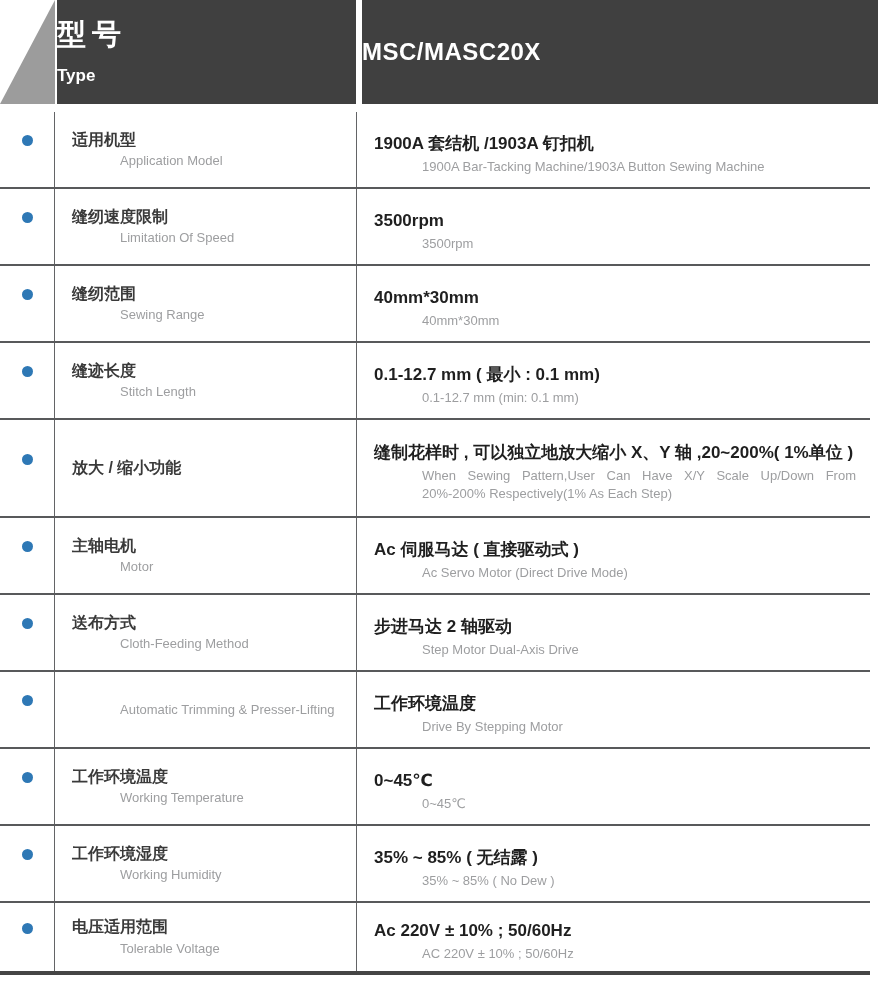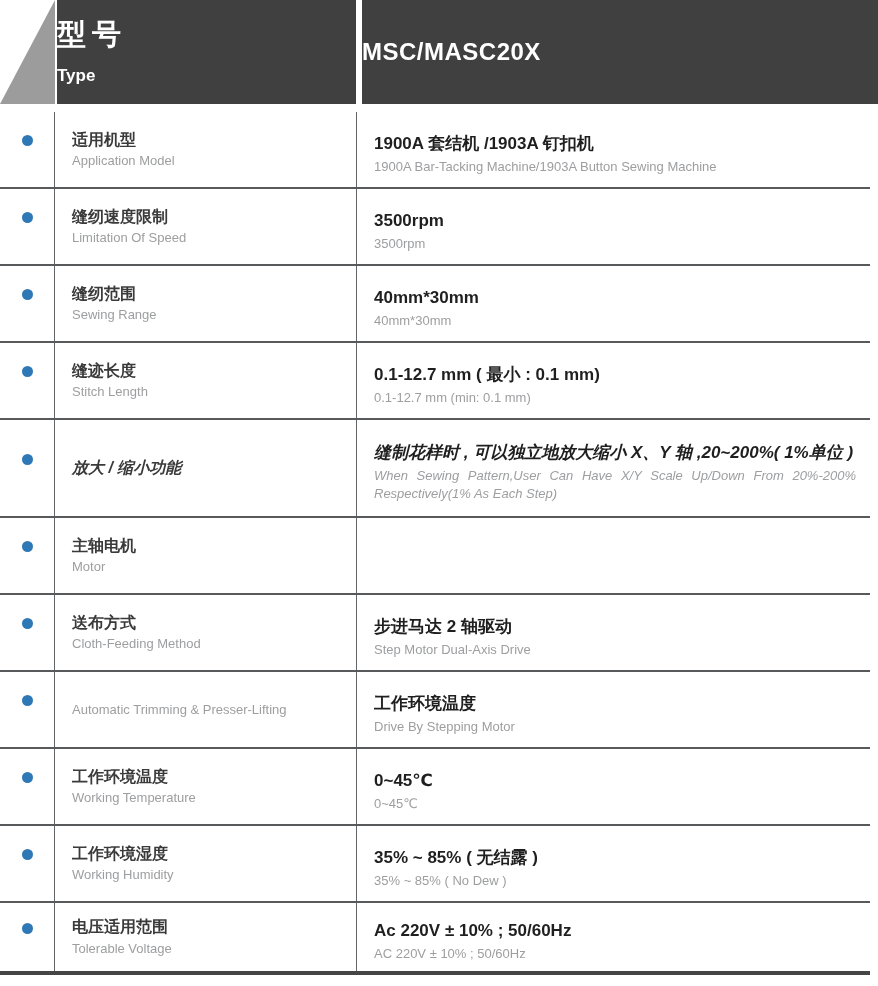--- a/index.html
+++ b/index.html
@@ -29,21 +29,21 @@
   .h-en { font-size:17px; font-weight:600; margin-top:14px; }
   .h-model { font-size:24px; font-weight:bold; letter-spacing:0.5px; }
 
   
   .tbl { position:absolute; top:112px; left:0; width:870px; }
   .row {
     display:flex; align-items:stretch;
     min-height:77px;
     border-bottom:2px solid #58595b;
   }
-  .row.tall { min-height:98px;font-style:italic; }
+  .row.tall { min-height:98px; }
   .row.last { min-height:72px; border-bottom:4px solid #454545; }
   .cell-bullet {
     width:55px; flex:0 0 55px;
     border-right:1px solid #636466;
     display:flex; align-items:center; justify-content:center;
   }
   .dot {
     width:11px; height:11px; border-radius:50%;
     background:#2e78b5; transform:translateY(-9px);
   }
@@ -53,21 +53,21 @@
     padding:10px 8px 10px 17px;
     display:flex; flex-direction:column; justify-content:center;
   }
   .cell-value {
     flex:1 1 auto;
     padding:10px 14px 0 17px;
     display:flex; flex-direction:column; justify-content:center;
   }
   .zh { font-size:16px; font-weight:600; color:#3a3a3a; line-height:1.35; }
   .cell-value .zh { font-size:17px; color:#1f1f1f; }
-  .en { font-size:13px; color:#9d9ea0; line-height:1.4; margin-top:2px; }
+  .en { font-size:13px; color:#9d9ea0; line-height:1.4; margin-top:2px;margin-left:48px; }
   .row.tall .cell-value .en { text-align:justify; max-width:497px; }
 </style>
 </head>
 <body>
 
 <div class="sheet">
 
   <div class="tri"></div>
 
   <div class="hcell h1">
@@ -150,20 +150,24 @@
     </div>
 
     <div class="row">
       <div class="cell-bullet">
         <span class="dot"></span>
       </div>
       <div class="cell-label">
         <div class="zh">主轴电机</div>
         <div class="en">Motor</div>
       </div>
+      <div class="cell-value">
+        <div class="zh">Ac 伺服马达 ( 直接驱动式 )</div>
+        <div class="en">Ac Servo Motor (Direct Drive Mode)</div>
+      </div>
     </div>
 
     <div class="row">
       <div class="cell-bullet">
         <span class="dot"></span>
       </div>
       <div class="cell-label">
         <div class="zh">送布方式</div>
         <div class="en">Cloth-Feeding Method</div>
       </div>

